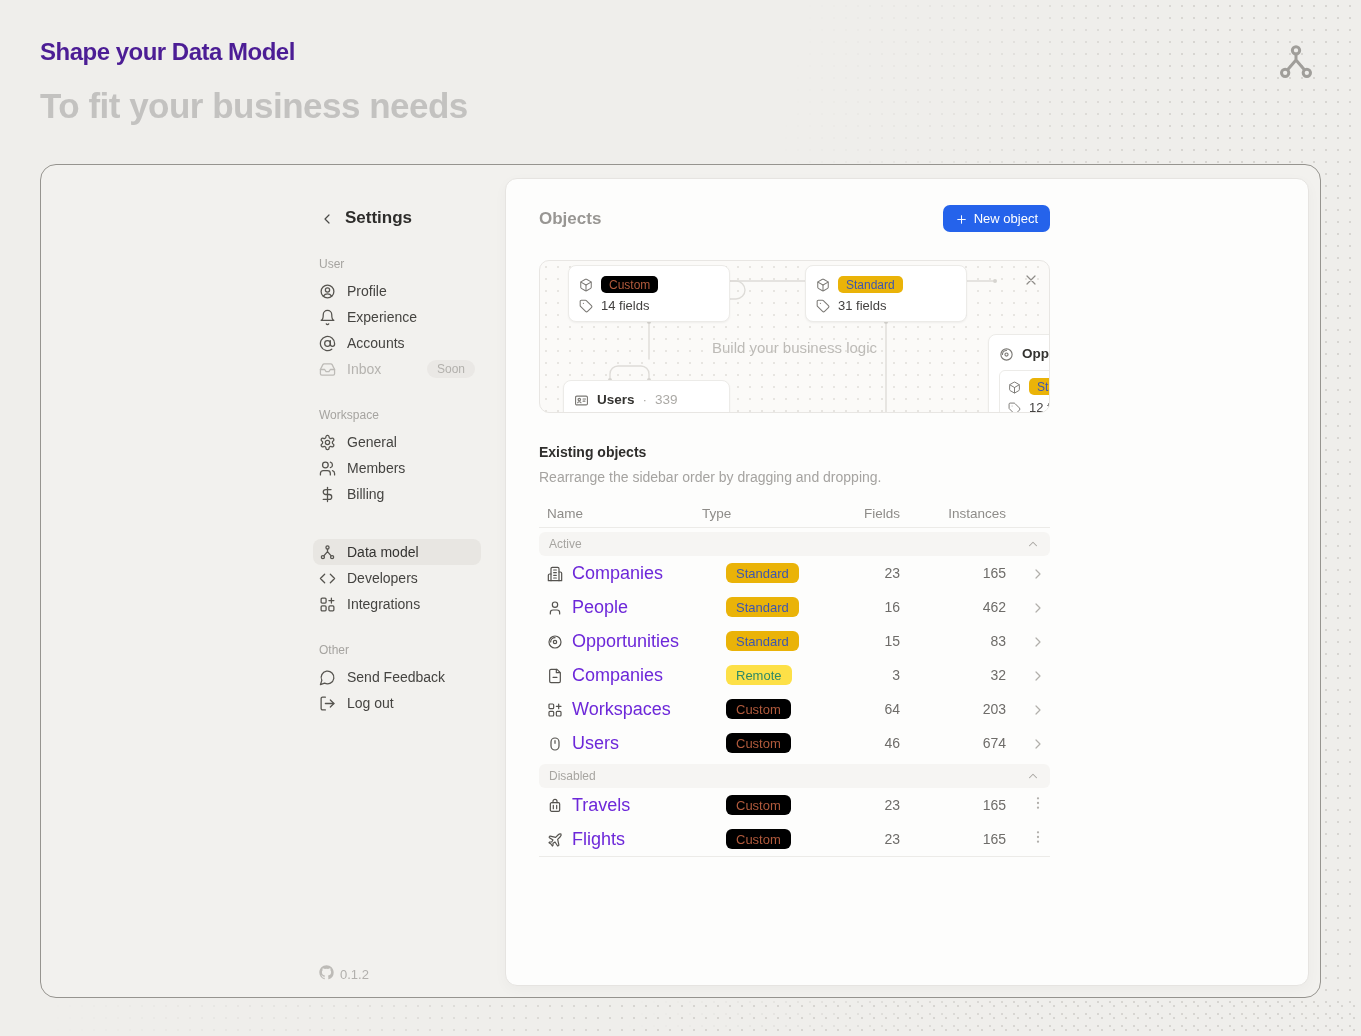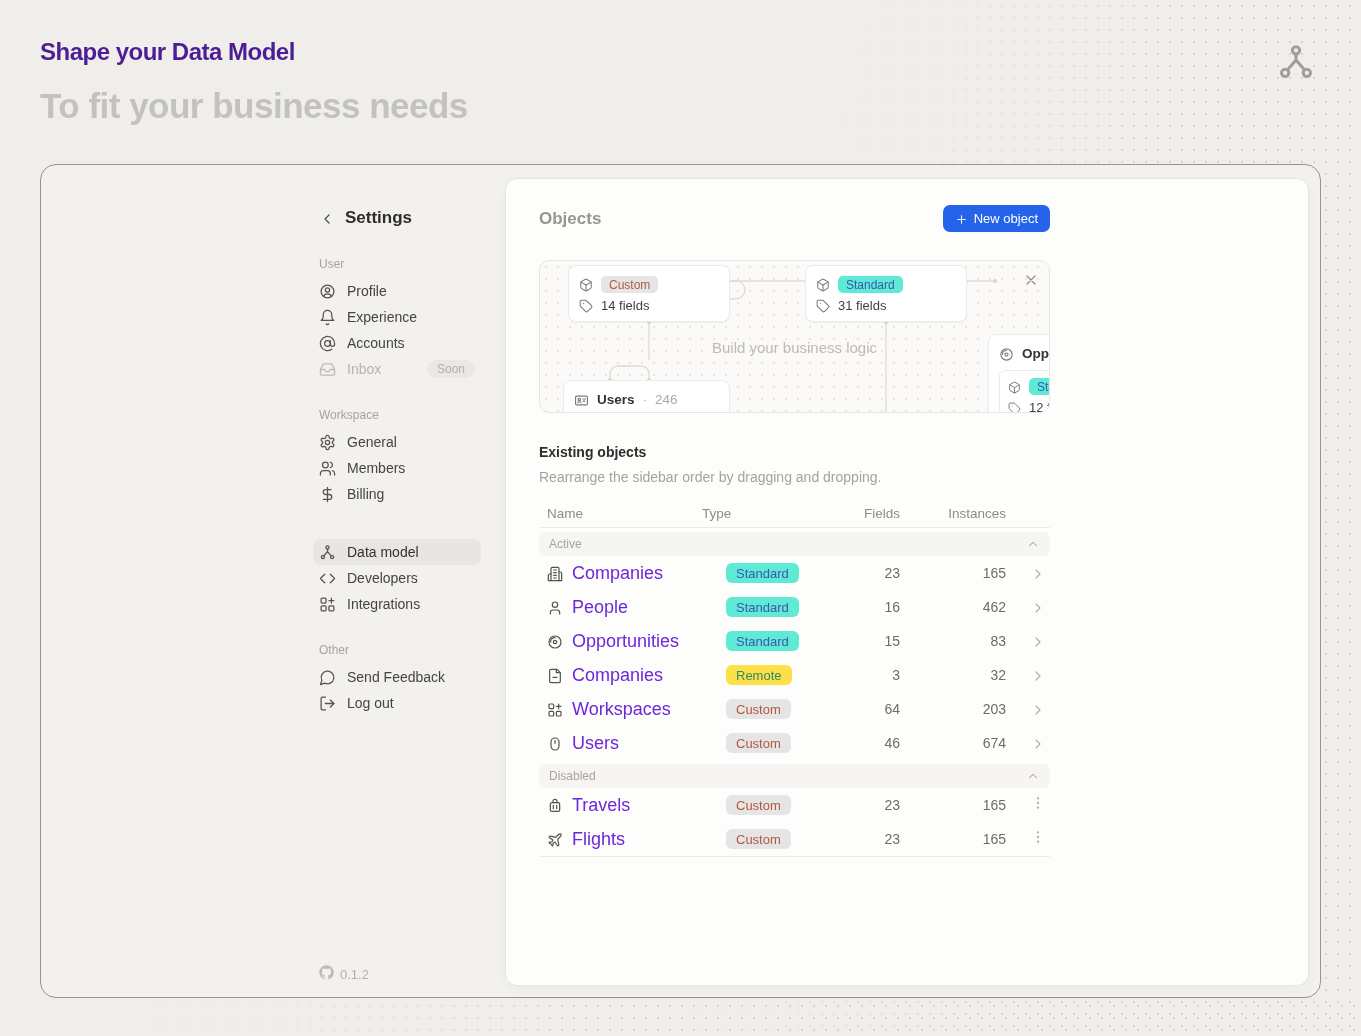--- a/index.html
+++ b/index.html
@@ -86,23 +86,23 @@
   .dcard-fields { font-size:13px; color:#434140; }
   .dcard-title { font-size:13.5px; font-weight:700; color:#343330; }
   .dcard-count { font-size:13.5px; color:#aba9a5; }
   .dcard-inner { margin-top:6px; border:1px solid #ecebe8; border-radius:6px; padding:5px 8px;
     background:#fff; overflow:hidden; }
   .mini-badge { display:inline-block; font-size:12px; padding:1.5px 8px; border-radius:5px; }
   .connectors { position:absolute; inset:0; }
 
   
   .badge { display:inline-block; font-size:13px; padding:2.5px 10px; border-radius:6px; }
-  .badge-standard { background:#5eead4; color:#3d56b0; }
+  .badge-standard { background:#eab308; color:#3d56b0; }
   .badge-remote   { background:#fde047; color:#2f8a66; }
-  .badge-custom   { background:#e5e5e5; color:#b15a3c; }
+  .badge-custom   { background:#000000; color:#b15a3c; }
 
   
   .sec-title { margin-top:31px; font-size:14px; font-weight:700; color:#2f2e2c; }
   .sec-sub { margin-top:9px; font-size:14px; color:#a5a3a0; }
   .table { margin-top:15px; border-bottom:1px solid #ecebe8; }
   .thead, .trow { display:grid; grid-template-columns:163px 150px 48px 106px 44px; align-items:center; }
   .thead { height:28px; font-size:13.5px; color:#8e8c89; border-bottom:1px solid #ecebe8; }
   .th-name { padding-left:8px; }
   .th-right { text-align:right; }
   .group-row { margin-top:4px; height:24px; background:#f6f5f3; border-radius:6px;
@@ -423,21 +423,21 @@
           </div>
         </div>
 
         <div class="dcard" style="left:23px; top:119px; width:167px; height:46px;">
           <div class="dcard-row">
             <span><svg class="ic" width="15" height="15" stroke-width="1.6">
                   <use href="#i-idcard"></use>
                 </svg></span>
             <span class="dcard-title">Users</span>
             <span class="dcard-count">·</span>
-            <span class="dcard-count">246</span>
+            <span class="dcard-count">339</span>
           </div>
         </div>
 
         <div class="dcard" style="left:448px; top:73px; width:140px; height:95px;">
           <div class="dcard-row">
             <span><svg class="ic" width="15" height="15" stroke-width="1.6">
                   <use href="#i-target"></use>
                 </svg></span>
             <span class="dcard-title">Opportunities</span>
           </div>

